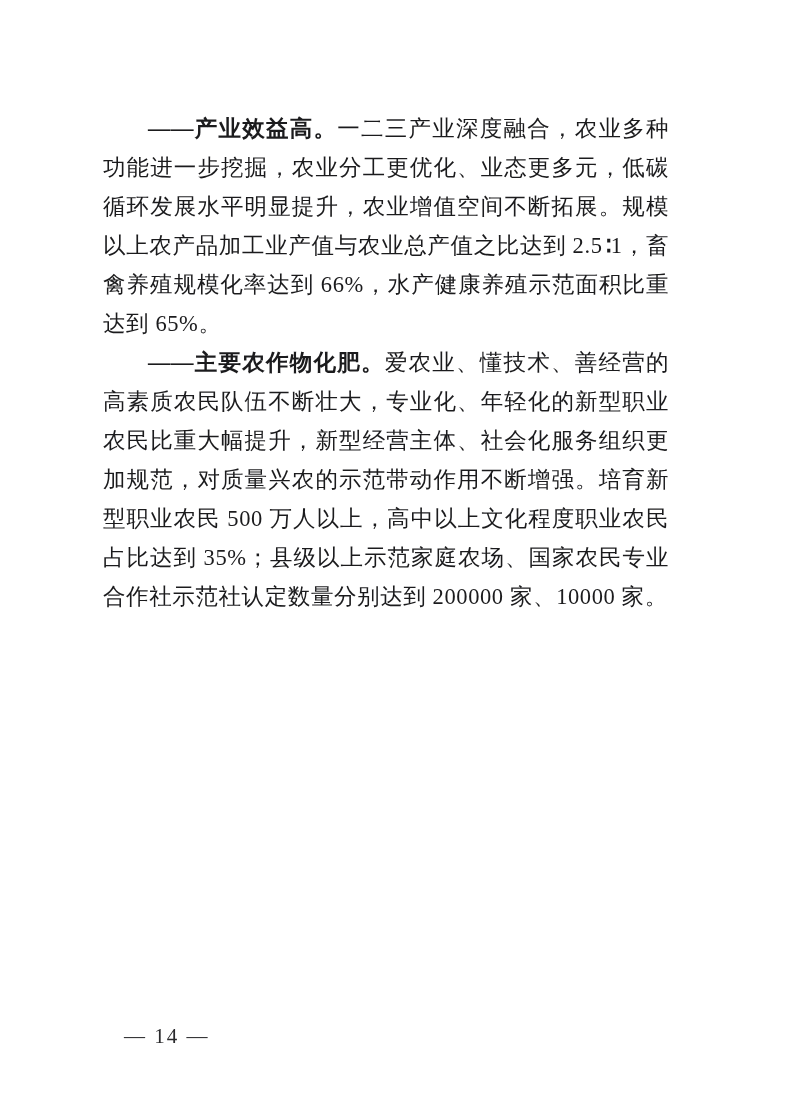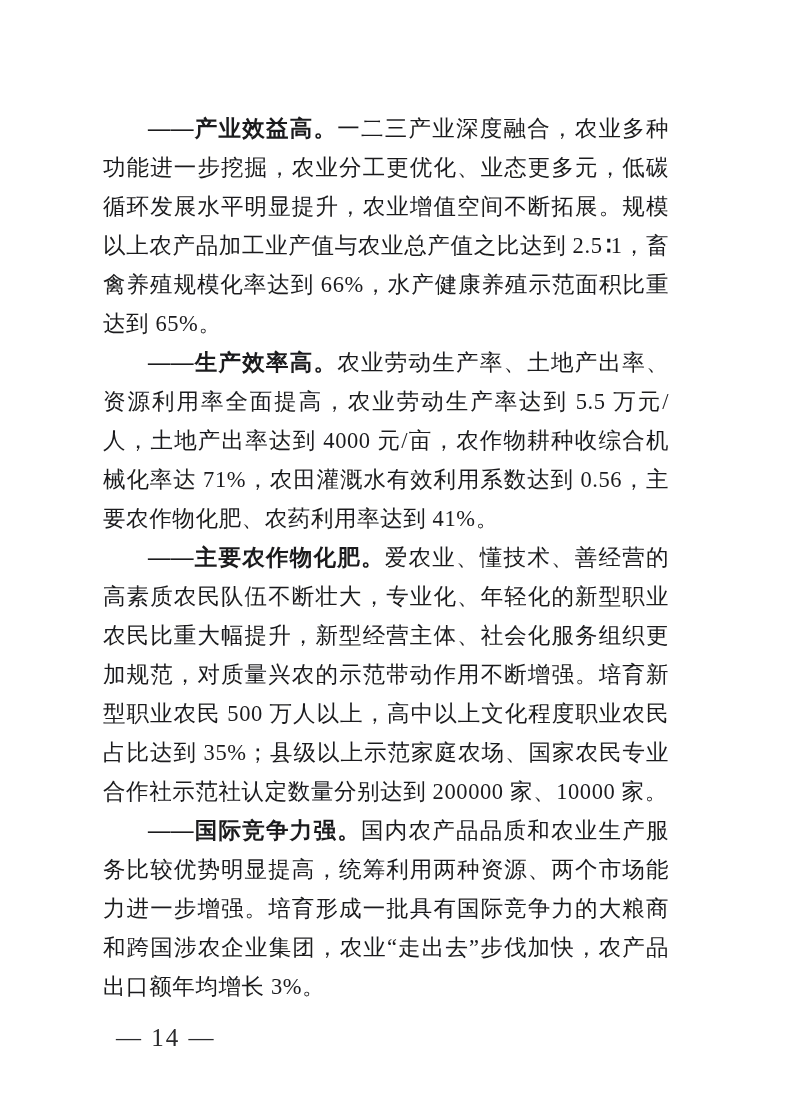--- a/index.html
+++ b/index.html
@@ -31,32 +31,30 @@
     text-align: justify;
     text-justify: inter-ideograph;
     text-indent: 2em;
     letter-spacing: 0.6px;
   }
   .para .lead {
     font-weight: bold;
   }
   .page-footer {
     position: absolute;
-    left: 116px;
+    left: 124px;
     top: 1024px;
-    font-size: 25px;
+    font-size: 21px;
     letter-spacing: 2px;
     color: #2a2a2c;
     font-family: "Liberation Serif", "DejaVu Serif", serif;
   }
 </style>
 </head>
 <body>
 
 <div class="page">
   <div class="text-block">
     <p class="para"><span class="lead">——产业效益高。</span><span class="body-text">一二三产业深度融合，农业多种功能进一步挖掘，农业分工更优化、业态更多元，低碳循环发展水平明显提升，农业增值空间不断拓展。规模以上农产品加工业产值与农业总产值之比达到 2.5∶1，畜禽养殖规模化率达到 66%，水产健康养殖示范面积比重达到 65%。</span></p>
-    <p class="para"><span class="lead">——生产效率高。</span><span class="body-text">农业劳动生产率、土地产出率、资源利用率全面提高，农业劳动生产率达到 5.5 万元/人，土地产出率达到 4000 元/亩，农作物耕种收综合机械化率达 71%，农田灌溉水有效利用系数达到 0.56，主要农作物化肥、农药利用率达到 41%。</span></p>
     <p class="para"><span class="lead">——主要农作物化肥。</span><span class="body-text">爱农业、懂技术、善经营的高素质农民队伍不断壮大，专业化、年轻化的新型职业农民比重大幅提升，新型经营主体、社会化服务组织更加规范，对质量兴农的示范带动作用不断增强。培育新型职业农民 500 万人以上，高中以上文化程度职业农民占比达到 35%；县级以上示范家庭农场、国家农民专业合作社示范社认定数量分别达到 200000 家、10000 家。</span></p>
-    <p class="para"><span class="lead">——国际竞争力强。</span><span class="body-text">国内农产品品质和农业生产服务比较优势明显提高，统筹利用两种资源、两个市场能力进一步增强。培育形成一批具有国际竞争力的大粮商和跨国涉农企业集团，农业“走出去”步伐加快，农产品出口额年均增长 3%。</span></p>
   </div>
   <div class="page-footer">— 14 —</div>
 </div>
 
 </body></html>

